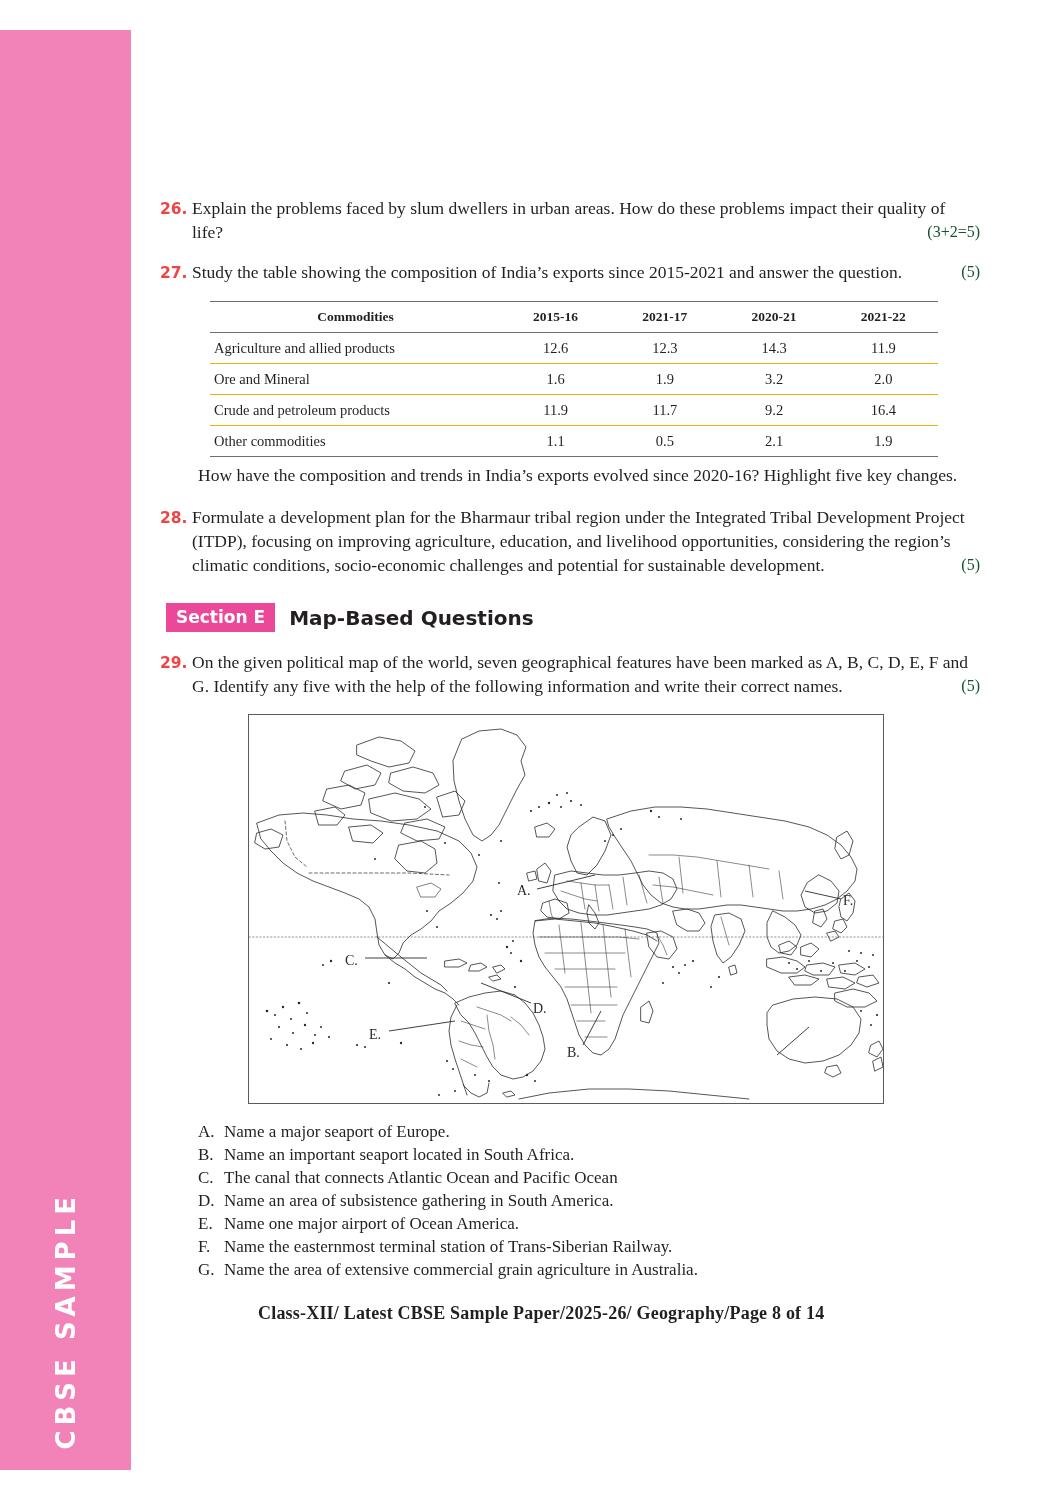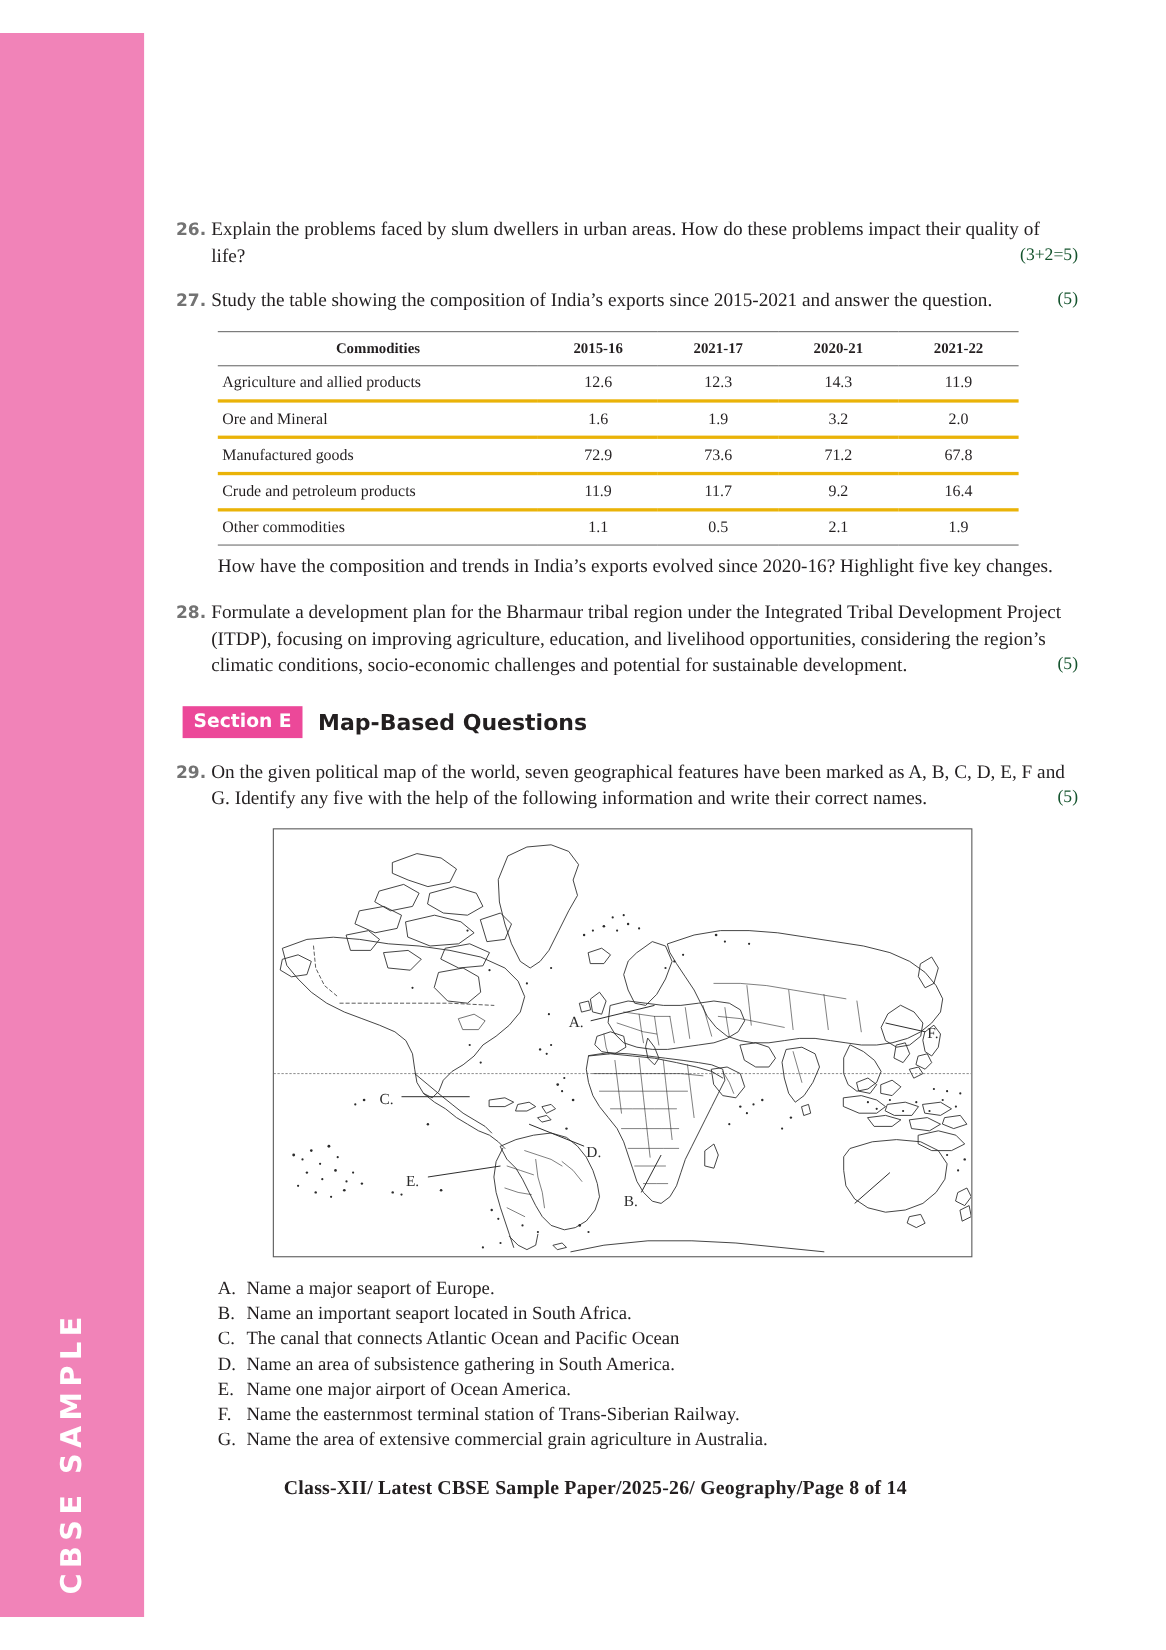--- a/index.html
+++ b/index.html
@@ -60,21 +60,21 @@
     position: relative;
     display: flex;
     align-items: flex-start;
     margin-bottom: 16px;
   }
   .qnum {
     flex: 0 0 32px;
     font-family: "DejaVu Sans", sans-serif;
     font-weight: bold;
     font-size: 15.5px;
-    color: #737373;
+    color: #ef4444;
     line-height: 24px;
     padding-top: 1px;
   }
   .qbody {
     flex: 1 1 auto;
     font-size: 17.5px;
     line-height: 24px;
     position: relative;
   }
   .qtext {
@@ -83,32 +83,32 @@
   .marks-line {
     text-align: right;
     color: #14532d;
     font-size: 16px;
     line-height: 24px;
     margin-top: -24px;
   }
 
   
   .table-wrap {
-    margin: 10px 0 6px 38px;
+    margin: 10px 0 6px 50px;
     width: 728px;
   }
   table.exports {
     border-collapse: collapse;
     width: 100%;
     font-size: 14.5px;
   }
   table.exports th,
   table.exports td {
     padding: 6px 4px 6px 4px;
-    border-bottom: 3px solid #eab308;
+    border-bottom: 1px solid #eab308;
     line-height: 18px;
   }
   table.exports thead th {
     border-top: 1.5px solid #6e6e6e;
     border-bottom: 1.5px solid #6e6e6e;
     font-weight: bold;
     font-size: 13.5px;
   }
   table.exports tbody tr:last-child td {
     border-bottom: 1.5px solid #6e6e6e;
@@ -228,27 +228,20 @@
           <td class="c-year">12.3</td>
           <td class="c-year">14.3</td>
           <td class="c-year">11.9</td>
         </tr>
         <tr>
           <td class="c-commodity">Ore and Mineral</td>
           <td class="c-year">1.6</td>
           <td class="c-year">1.9</td>
           <td class="c-year">3.2</td>
           <td class="c-year">2.0</td>
-        </tr>
-        <tr>
-          <td class="c-commodity">Manufactured goods</td>
-          <td class="c-year">72.9</td>
-          <td class="c-year">73.6</td>
-          <td class="c-year">71.2</td>
-          <td class="c-year">67.8</td>
         </tr>
         <tr>
           <td class="c-commodity">Crude and petroleum products</td>
           <td class="c-year">11.9</td>
           <td class="c-year">11.7</td>
           <td class="c-year">9.2</td>
           <td class="c-year">16.4</td>
         </tr>
         <tr>
           <td class="c-commodity">Other commodities</td>

